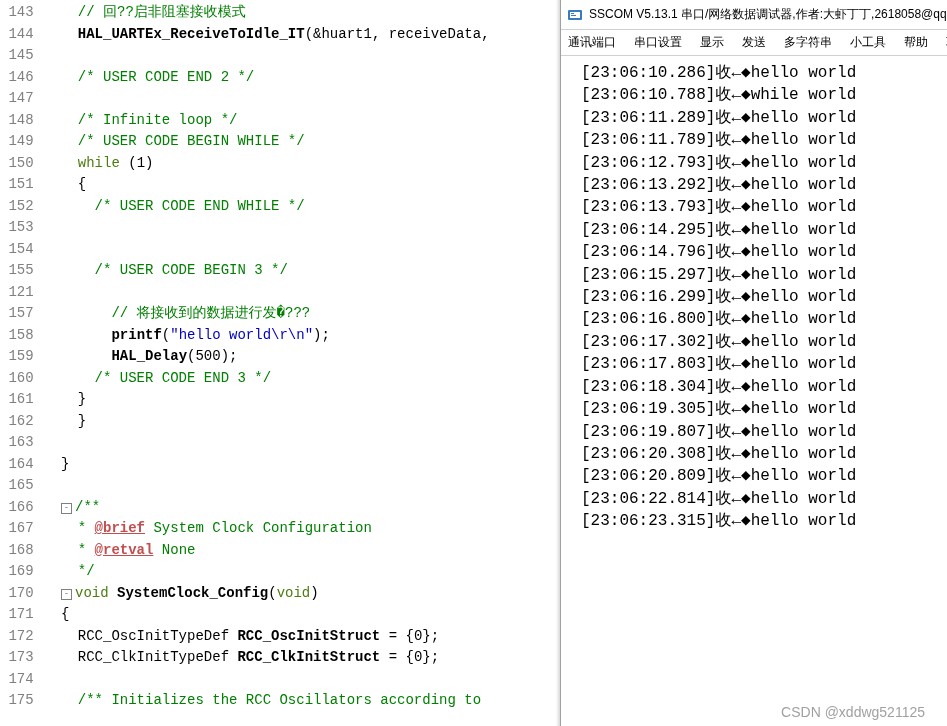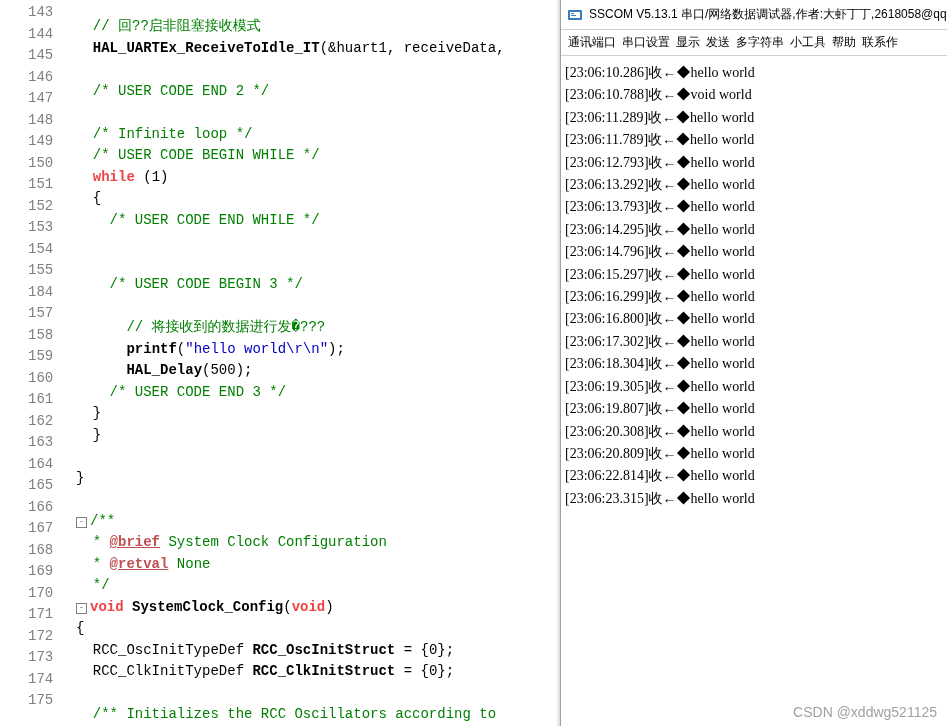--- a/index.html
+++ b/index.html
@@ -16,40 +16,40 @@
       position: absolute;
       left: 0;
       top: 0;
       width: 560px;
       height: 726px;
       display: flex;
       background: #fff;
     }
     .gutter {
       width: 48px;
-      text-align: left;
+      text-align: center;
       padding-right: 6px;
       color: #808080;
       font-size: 14px;
       line-height: 21.5px;
       user-select: none;
       padding-top: 2px;
-      margin-left: 28px;
     }
     .gutter .ln { display: block; }
     .code-area {
       flex: 1;
       line-height: 21.5px;
       white-space: pre;
       overflow: hidden;
-      padding-top: 16px;
+      padding-top: 2px;
+      margin-left: 13px;
     }
     .code-line { display: block; height: 21.5px; }
     .c-comment { color: #007F00; }
-    .c-keyword { color: #ef4444; font-weight: bold; }
+    .c-keyword { color: #4d7c0f; font-weight: normal; }
     .c-fn { font-weight: bold; color: #000; text-align: right; }
     .c-string { color: #0000C0; }
     .c-num { color: #000; }
     .c-doc { color: #007F00; }
     .c-tag { color: #C05050; font-weight: bold; text-decoration: underline; }
     .c-paren { color: #000; }
     .fold-box {
       display: inline-block;
       width: 11px;
       height: 11px;
@@ -90,37 +90,37 @@
       flex-shrink: 0;
     }
     .serial-menubar {
       height: 26px;
       border-bottom: 1px solid #d0d0d0;
       display: flex;
       align-items: center;
       font-family: 'Microsoft YaHei', SimSun, sans-serif;
       font-size: 12px;
       padding-left: 4px;
-      gap: 0;
+      gap: 12px;
       white-space: nowrap;
       overflow: hidden;
     }
     .serial-menubar span { padding: 2px 3px; cursor: default; }
     .serial-output {
-      padding: 6px 4px;
-      font-family: Liberation Serif, serif;
-      font-size: 14px;
+      padding: 6px 20px;
+      font-family: Liberation Mono, monospace;
+      font-size: 16px;
       line-height: 22.4px;
       color: #000;
       overflow: hidden;
     }
     .serial-line { white-space: nowrap; }
     .watermark {
       position: absolute;
-      right: 10px;
+      right: 22px;
       bottom: 6px;
       font-family: Arial, sans-serif;
       font-size: 14px;
       color: rgba(120,120,120,0.7);
     }
     .divider-edge {
       position: absolute;
       left: 556px;
       top: 0;
       width: 4px;
@@ -139,21 +139,21 @@
       <span class="ln">146</span>
       <span class="ln">147</span>
       <span class="ln">148</span>
       <span class="ln">149</span>
       <span class="ln">150</span>
       <span class="ln">151</span>
       <span class="ln">152</span>
       <span class="ln">153</span>
       <span class="ln">154</span>
       <span class="ln">155</span>
-      <span class="ln">184</span>
+      <span class="ln">121</span>
       <span class="ln">157</span>
       <span class="ln">158</span>
       <span class="ln">159</span>
       <span class="ln">160</span>
       <span class="ln">161</span>
       <span class="ln">162</span>
       <span class="ln">163</span>
       <span class="ln">164</span>
       <span class="ln">165</span>
       <span class="ln">166</span>
@@ -187,32 +187,33 @@
       <span>串口设置</span>
       <span>显示</span>
       <span>发送</span>
       <span>多字符串</span>
       <span>小工具</span>
       <span>帮助</span>
       <span>联系作</span>
     </div>
   <div class="serial-output" id="serial-out">
       <div class="serial-line">[23:06:10.286]收←◆hello world</div>
-      <div class="serial-line">[23:06:10.788]收←◆void world</div>
+      <div class="serial-line">[23:06:10.788]收←◆while world</div>
       <div class="serial-line">[23:06:11.289]收←◆hello world</div>
       <div class="serial-line">[23:06:11.789]收←◆hello world</div>
       <div class="serial-line">[23:06:12.793]收←◆hello world</div>
       <div class="serial-line">[23:06:13.292]收←◆hello world</div>
       <div class="serial-line">[23:06:13.793]收←◆hello world</div>
       <div class="serial-line">[23:06:14.295]收←◆hello world</div>
       <div class="serial-line">[23:06:14.796]收←◆hello world</div>
       <div class="serial-line">[23:06:15.297]收←◆hello world</div>
       <div class="serial-line">[23:06:16.299]收←◆hello world</div>
       <div class="serial-line">[23:06:16.800]收←◆hello world</div>
       <div class="serial-line">[23:06:17.302]收←◆hello world</div>
+      <div class="serial-line">[23:06:17.803]收←◆hello world</div>
       <div class="serial-line">[23:06:18.304]收←◆hello world</div>
       <div class="serial-line">[23:06:19.305]收←◆hello world</div>
       <div class="serial-line">[23:06:19.807]收←◆hello world</div>
       <div class="serial-line">[23:06:20.308]收←◆hello world</div>
       <div class="serial-line">[23:06:20.809]收←◆hello world</div>
       <div class="serial-line">[23:06:22.814]收←◆hello world</div>
       <div class="serial-line">[23:06:23.315]收←◆hello world</div>
     </div>
 </div>
 

